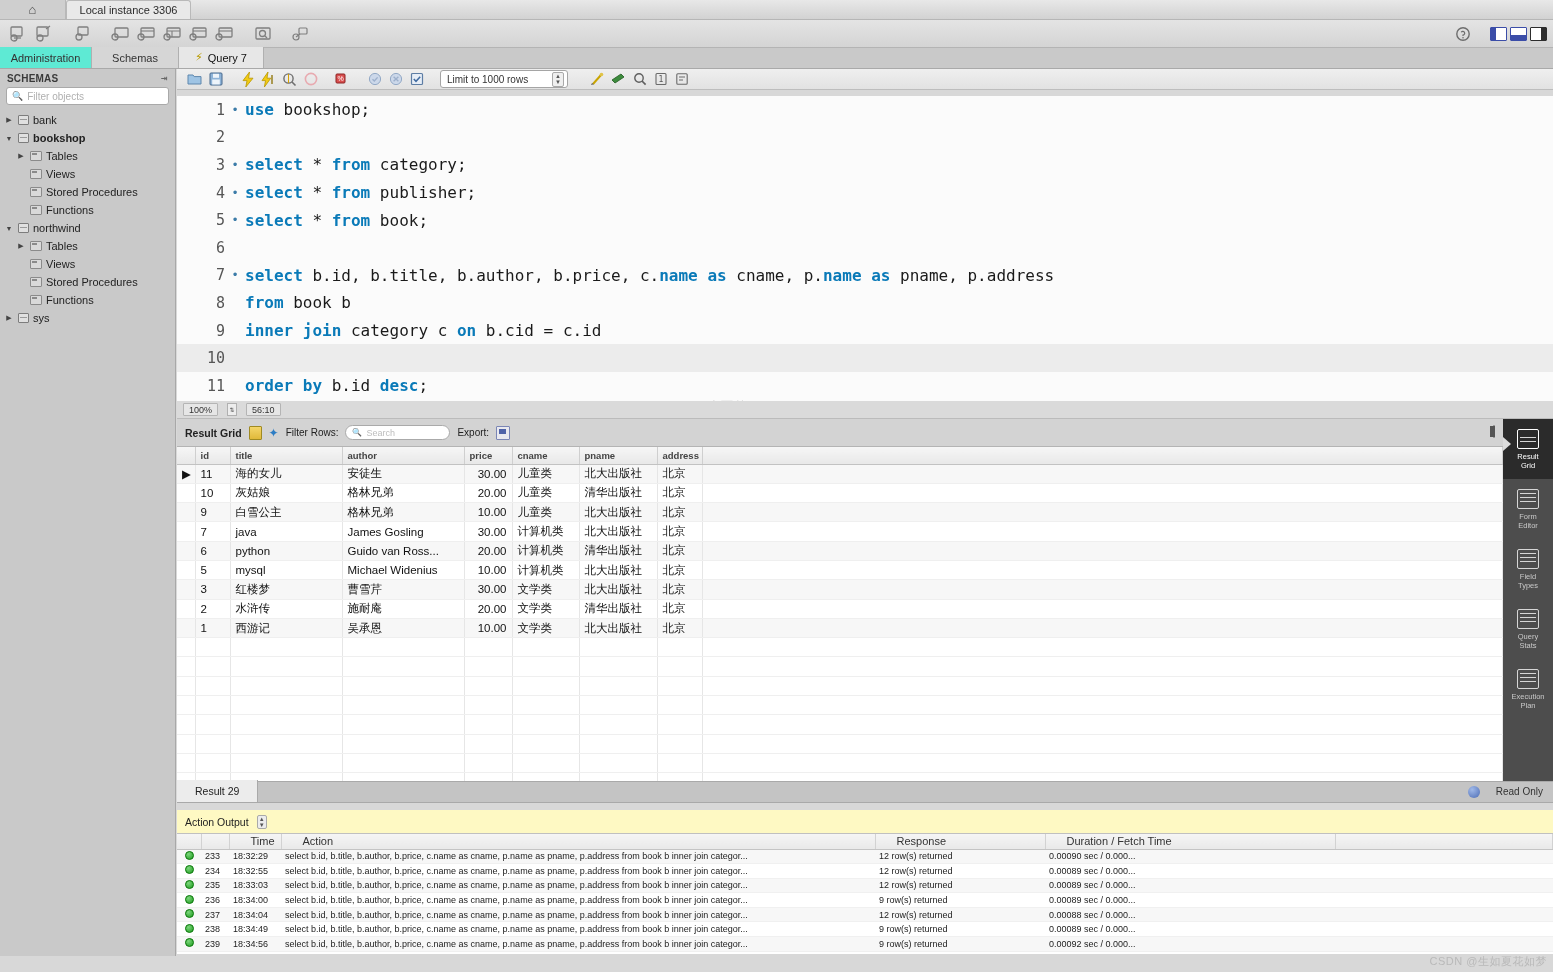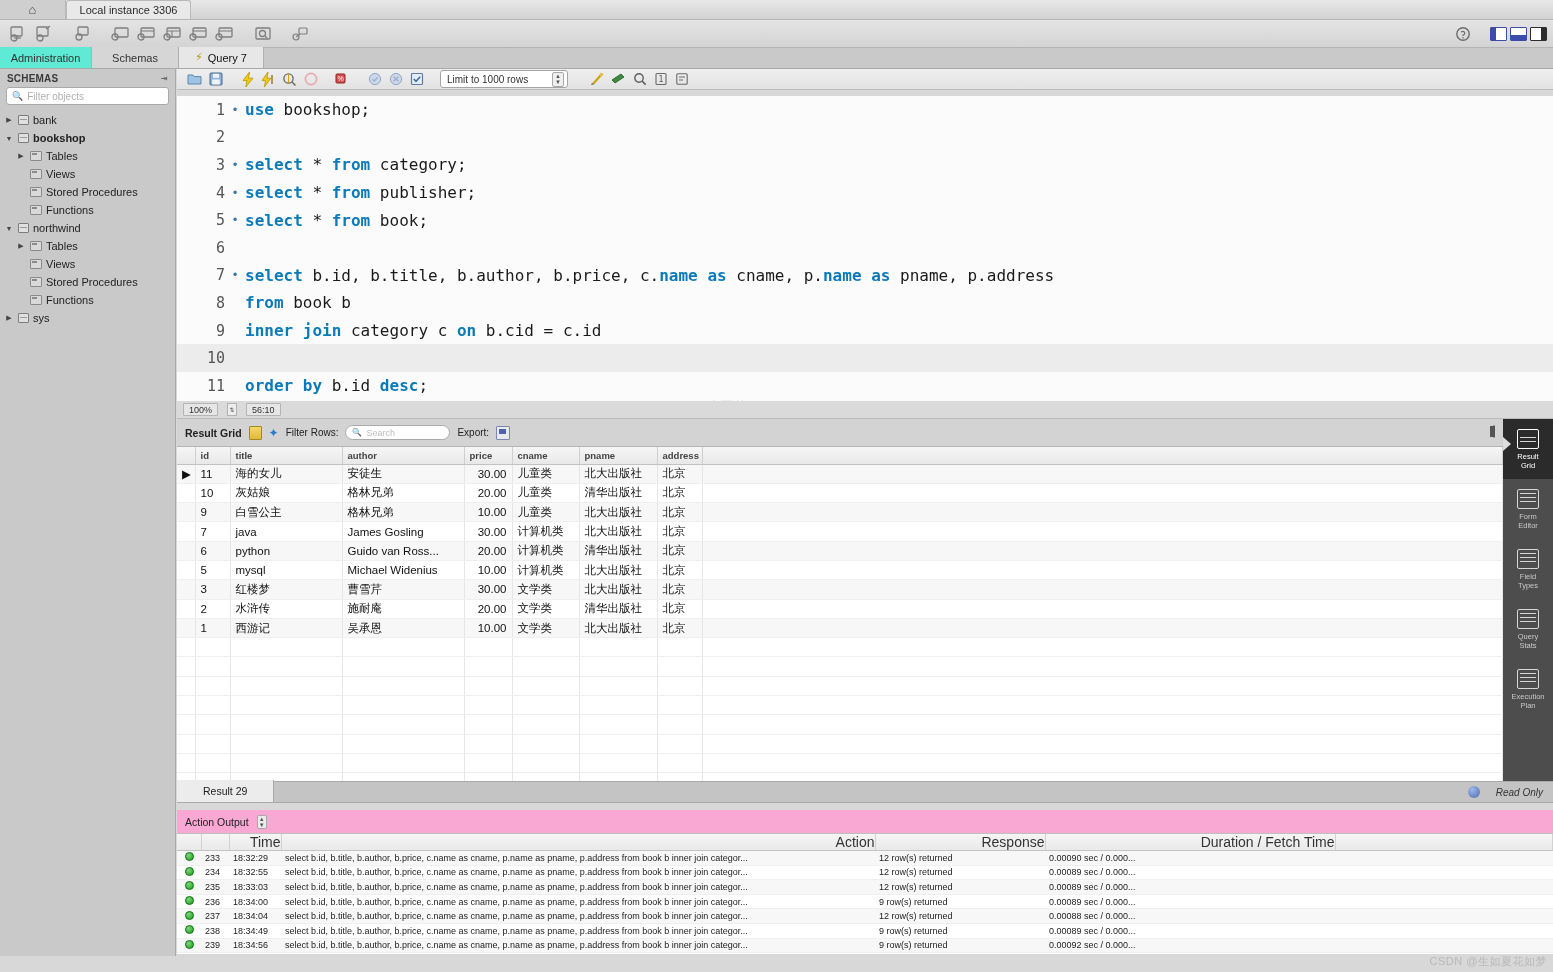--- a/index.html
+++ b/index.html
@@ -253,48 +253,48 @@
   }
 
   
   .resulttabs {
     position:absolute; top:781px; left:177px; right:0; height:22px;
     background:#c4c4c4; border-top:1px solid #a9a9a9; border-bottom:1px solid #a9a9a9;
     display:flex; align-items:flex-end;
   }
   .rtab {
     height:22px; background:#ececec; border-right:1px solid #a9a9a9;
-    display:flex; align-items:center; justify-content:center; padding:0 26px;
+    display:flex; align-items:center; justify-content:center; padding:0 18px;
     font-size:10.5px; color:#222;
   }
   .readonly {
-    position:absolute; right:10px; top:4px; display:flex; align-items:flex-end;
-    gap:16px; font-size:10px; color:#333;font-style:italic;
+    position:absolute; right:10px; top:4px; display:flex; align-items:flex-start;
+    gap:16px; font-size:10px; color:#333;
   }
   .ro-ico { width:12px; height:12px; border-radius:50%;
     background:radial-gradient(circle at 35% 30%,#9fb8e8,#4c6cb5); }
 
   
   .actionhead {
     position:absolute; top:810px; left:177px; right:0; height:24px;
-    background:#f9a8d4; display:flex; align-items:center; padding-left:8px; gap:8px;
+    background:#fef9c3; display:flex; align-items:center; padding-left:8px; gap:8px;
     font-size:10.5px; color:#222; border-bottom:1px solid #c0c0c0;
   }
   .ah-step { width:10px; height:14px; border:1px solid #a9a9a9; background:#ececec;
     border-radius:2px; font-size:6px; display:flex; flex-direction:column;
     align-items:center; justify-content:center; color:#555;}
   .outwrap {
     position:absolute; top:834px; left:177px; right:0; bottom:18px;
     background:#fff; overflow:hidden;
   }
   table.outtbl { border-collapse:collapse; width:100%; font-size:9px; table-layout:fixed;}
   table.outtbl th {
     height:15px; background:linear-gradient(#f5f5f5,#e9e9e9);
     border-right:1px solid #d2d2d2; border-bottom:1px solid #c4c4c4;
-    font-weight:normal; font-size:14px; color:#333; text-align:right; padding-left:7px;
+    font-weight:normal; font-size:11px; color:#333; text-align:left; padding-left:21px;
   }
   table.outtbl td {
     height:14.6px; border-bottom:1px solid #f0f0f0; padding:0 4px;
     font-size:9px; color:#1c1c1c; white-space:nowrap; overflow:hidden;
     text-overflow:ellipsis;
   }
   tr.o-odd td { background:#f7f7f7; }
   .ok-dot {
     width:9px; height:9px; border-radius:50%; display:inline-block;
     background:radial-gradient(circle at 35% 30%,#7ed77e,#1d9b1d);

